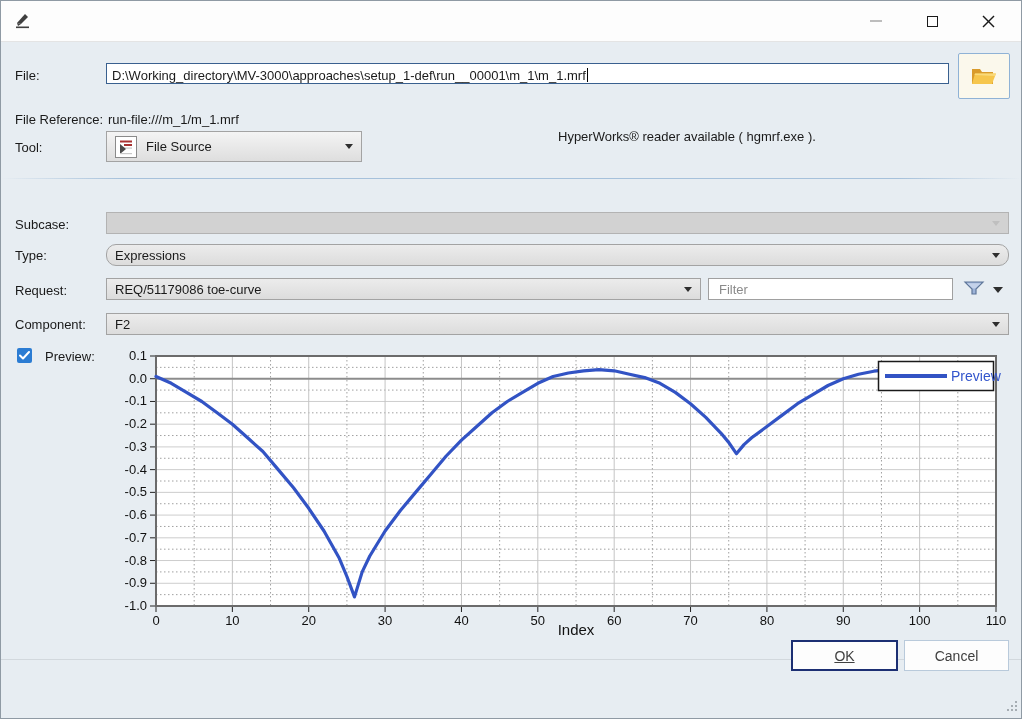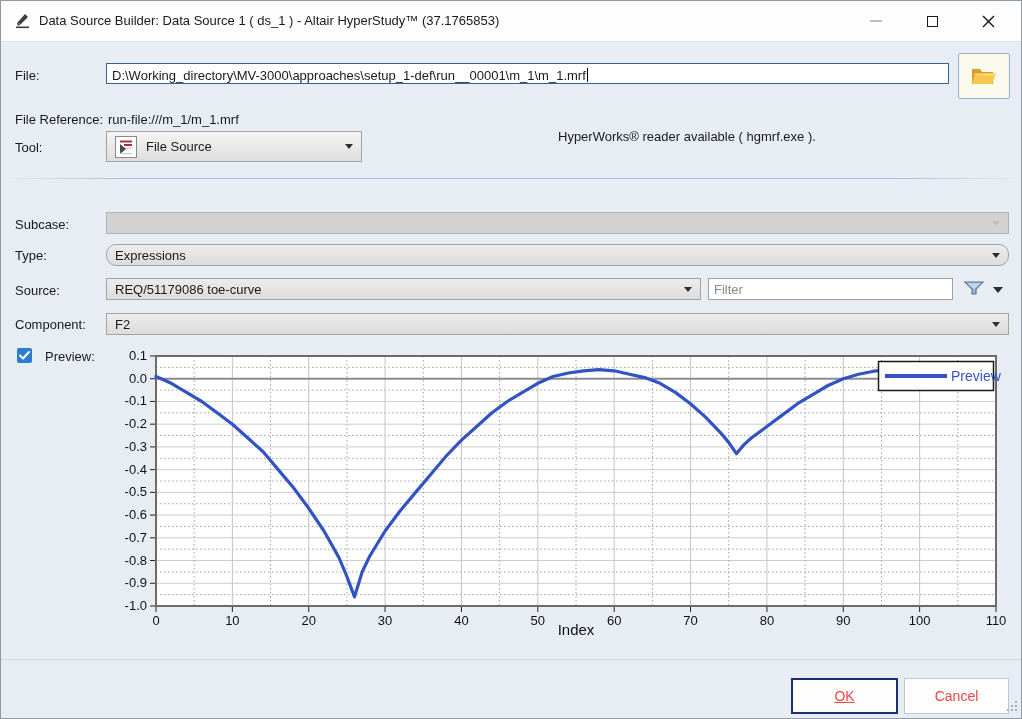--- a/index.html
+++ b/index.html
@@ -39,51 +39,50 @@
   .combo .arrow{margin-left:auto;width:0;height:0;border-left:4px solid transparent;border-right:4px solid transparent;border-top:5px solid #2e2e2e;}
   .combo.disabled{background:#d2d2d2;border-color:#b3b3b3;}
   .combo.disabled .arrow{border-top-color:#bfbfbf;}
   .tool-combo{left:105px;top:130px;width:256px;height:31px;background:linear-gradient(#f4f4f4,#dedede);}
   .tool-icon-box{width:22px;height:22px;background:#ffffff;border:1px solid #8a8a8a;box-sizing:border-box;margin-right:9px;display:flex;align-items:center;justify-content:center;}
   .sep1{position:absolute;left:0;top:177px;width:100%;height:1px;
     background:linear-gradient(to right,rgba(166,193,219,0),#a6c1db 12%,#a6c1db 88%,rgba(166,193,219,0));}
   .sep2{position:absolute;left:0;top:658px;width:100%;height:1px;background:#d2d8dd;}
   .filter-input{
     position:absolute;left:707px;top:277px;width:245px;height:22px;box-sizing:border-box;
-    background:#fff;border:1px solid #a0a0a0;padding:0 5px;font-family:"Liberation Sans",sans-serif;font-size:13px;color:#1a1a1a;outline:none;
+    background:#fff;border:1px solid #a0a0a0;padding:0 10px;font-family:"Liberation Sans",sans-serif;font-size:13px;color:#1a1a1a;outline:none;
   }
   .filter-input::placeholder{color:#8a8a8a;opacity:1;}
   .funnel{position:absolute;left:962px;top:280px;}
   .filter-arrow{position:absolute;left:992px;top:286px;width:0;height:0;border-left:5px solid transparent;border-right:5px solid transparent;border-top:6px solid #2e2e2e;}
   .checkbox{position:absolute;left:16px;top:347px;width:15px;height:15px;border-radius:2px;background:#2b7cd3;display:flex;align-items:center;justify-content:center;}
   
   .chart-svg{position:absolute;left:0;top:0;pointer-events:none;}
   
   .btn{
-    position:absolute;top:677px;height:36px;box-sizing:border-box;background:#fdfdfd;
-    display:flex;align-items:center;justify-content:center;font-size:14px;color:#ef4444;cursor:pointer;
+    position:absolute;top:639px;height:31px;box-sizing:border-box;background:#fdfdfd;
+    display:flex;align-items:center;justify-content:center;font-size:14px;color:#404040;cursor:pointer;
   }
   .btn.ok{left:790px;width:107px;border:2px solid #1c2f73;text-decoration:underline;}
   .btn.cancel{left:903px;width:105px;border:1px solid #b9cadb;}
   .grip{position:absolute;right:3px;bottom:3px;}
 </style>
 </head>
 <body>
 
 <div class="dialog">
 
   <div class="titlebar">
     <span class="app-icon">
       <svg width="18" height="18" viewBox="0 0 18 18">
         <path d="M3,11 L11,2 L14,5 L7,12 Z" fill="#3f3f3f"></path>
         <path d="M3,11 L7,12 L4,14 Z" fill="#3f3f3f"></path>
         <rect x="2" y="14.5" width="13" height="1.6" fill="#3f3f3f"></rect>
       </svg>
     </span>
-    <span class="title">Data Source Builder: Data Source 1 ( ds_1 ) - Altair HyperStudy™ (37.1765853)</span>
     <div class="win-btn min">
         <span class="dash"></span>
       </div>
     <div class="win-btn max">
         <span class="maxbox"></span>
       </div>
     <div class="win-btn close">
       <svg width="13" height="13" viewBox="0 0 13 13">
         <line x1="1" y1="1" x2="12" y2="12" stroke="#1a1a1a" stroke-width="1.4"></line>
         <line x1="12" y1="1" x2="1" y2="12" stroke="#1a1a1a" stroke-width="1.4"></line>
@@ -127,21 +126,21 @@
     <span></span>
     <span class="arrow"></span>
   </div>
 
   <div class="lbl" style="left:14px;top:247px;">Type:</div>
   <div class="combo" style="left:105px;top:243px;width:903px;height:22px;border-radius:10px;">
     <span>Expressions</span>
     <span class="arrow"></span>
   </div>
 
-  <div class="lbl" style="left:14px;top:282px;">Source:</div>
+  <div class="lbl" style="left:14px;top:282px;">Request:</div>
   <div class="combo" style="left:105px;top:277px;width:595px;height:22px;">
     <span>REQ/51179086 toe-curve</span>
     <span class="arrow"></span>
   </div>
   <input class="filter-input" type="text" placeholder="Filter" style="">
   <span class="funnel">
     <svg width="22" height="16" viewBox="0 0 22 16">
       <path d="M2,1 L20,1 L13,8 L13,13 L9,13 L9,8 Z" fill="#9db3d8" stroke="#5f7699" stroke-width="1.2"></path>
       <path d="M4,2.2 L18,2.2 L12.2,7.5 L9.8,7.5 Z" fill="#c4d2ea"></path>
     </svg>

